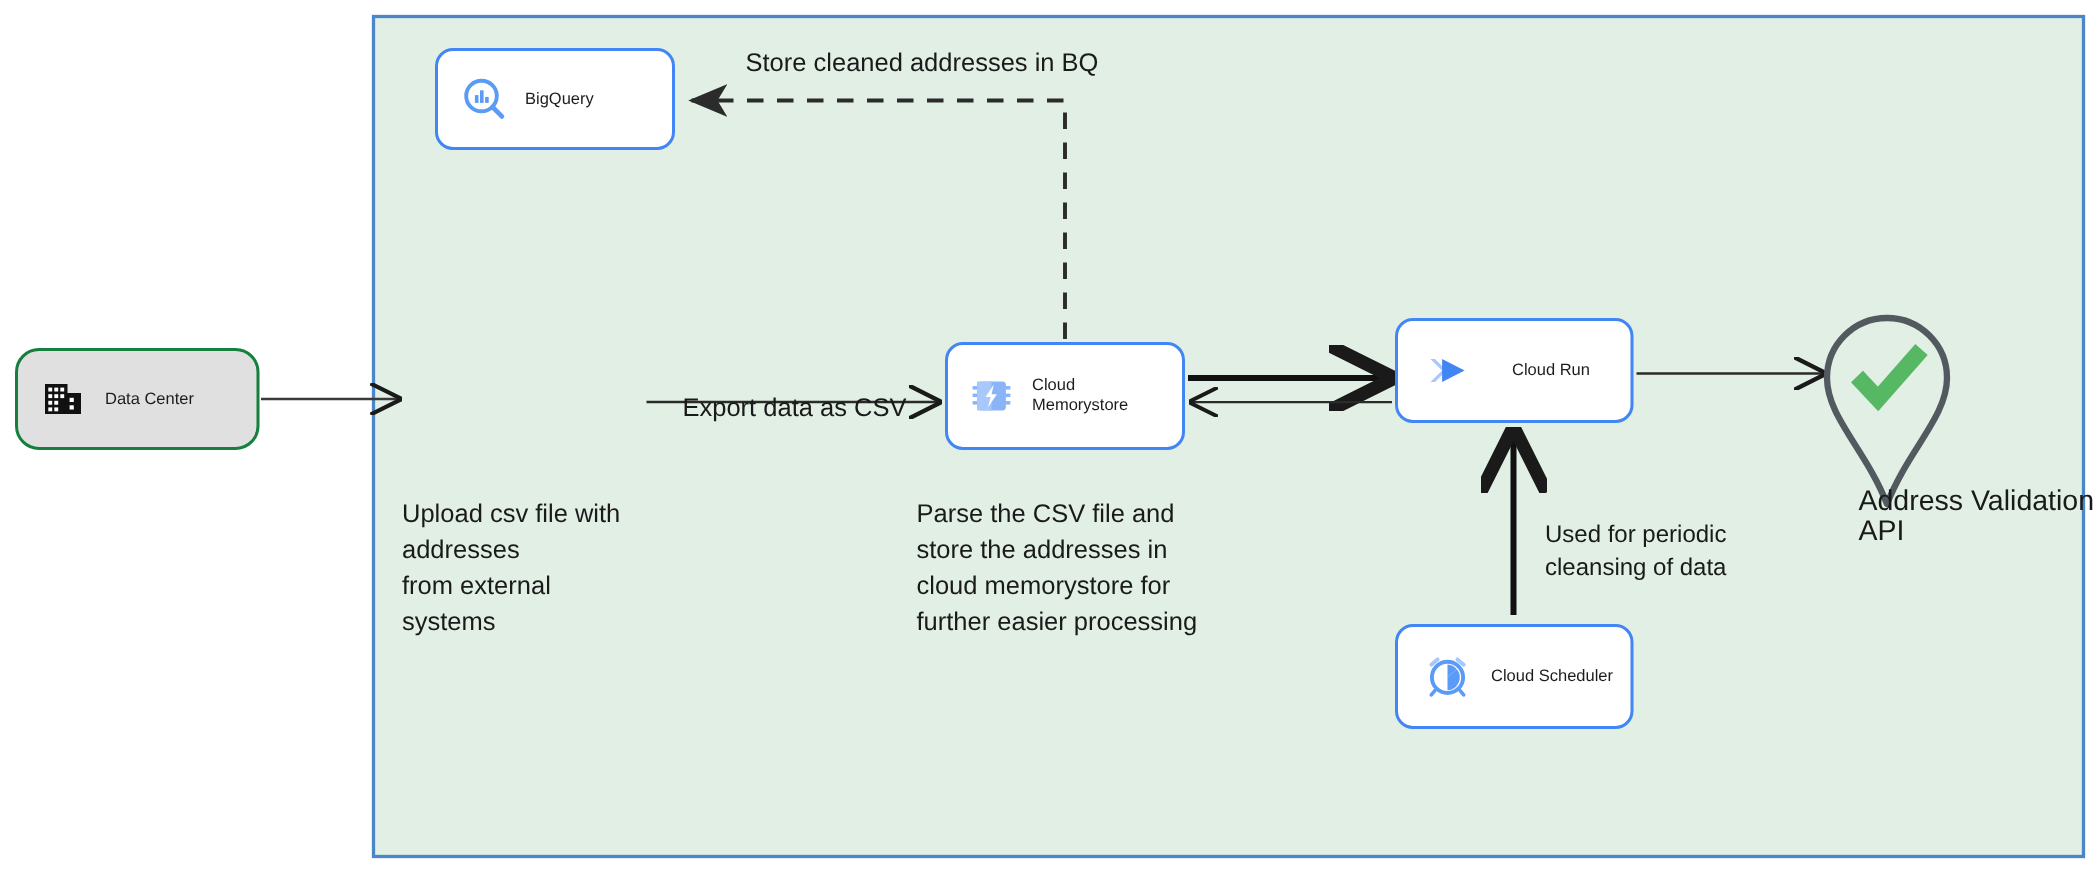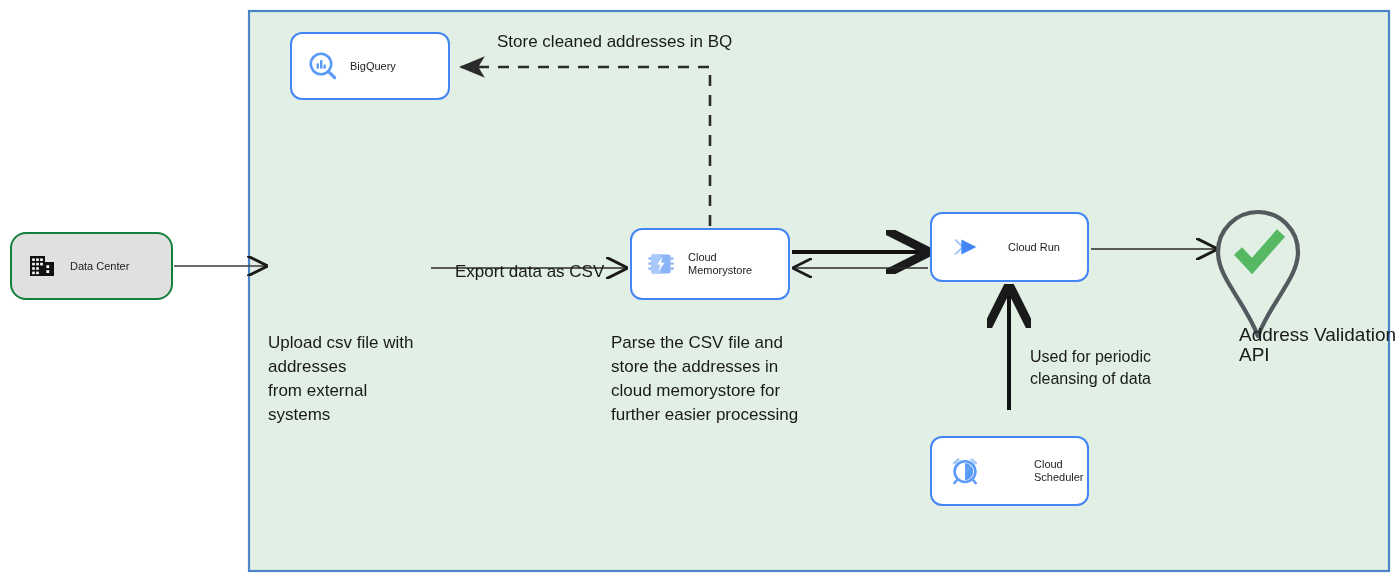--- a/index.html
+++ b/index.html
@@ -129,21 +129,21 @@
   <div class="node gcp-node" style="left:930px;top:212px;width:159px;height:70px;padding-left:18px;">
     <span class="ico">
       <svg width="30" height="30" viewBox="0 0 30 30">
         <path d="M3.6,7.4 L11.4,15.0 L3.6,22.6 L6.6,22.6 L14.4,15.0 L6.6,7.4 Z" fill="#a8c7fa"></path>
         <path d="M11.4,7.4 L11.4,22.6 L26.4,15.0 Z" fill="#4285f4"></path>
       </svg>
     </span>
     <span class="lbl" style="margin-left:28px;">Cloud Run</span>
   </div>
 
-  <div class="node gcp-node" style="left:930px;top:436px;width:159px;height:70px;padding-left:18px;gap:40px;">
+  <div class="node gcp-node" style="left:930px;top:416px;width:159px;height:70px;padding-left:18px;">
     <span class="ico">
       <svg width="30" height="30" viewBox="0 0 30 30">
         <path d="M4.2,7.2 L8.4,3.6" stroke="#a8c7fa" stroke-width="2.6" stroke-linecap="round" fill="none"></path>
         <path d="M25.8,7.2 L21.6,3.6" stroke="#a8c7fa" stroke-width="2.6" stroke-linecap="round" fill="none"></path>
         <path d="M6.6,24.4 L4.2,27.2" stroke="#5b9bf8" stroke-width="2.4" stroke-linecap="round" fill="none"></path>
         <path d="M23.4,24.4 L25.8,27.2" stroke="#5b9bf8" stroke-width="2.4" stroke-linecap="round" fill="none"></path>
         <circle cx="15" cy="15.6" r="10.4" fill="none" stroke="#5b9bf8" stroke-width="2.6"></circle>
         <path d="M15,15.6 L15,7.0 A8.6,8.6 0 0,1 21.1,10.0 Z" fill="#5b9bf8"></path>
         <path d="M15,15.6 L21.1,10.0 A8.6,8.6 0 0,1 15,24.2 Z" fill="#5b9bf8"></path>
       </svg>

